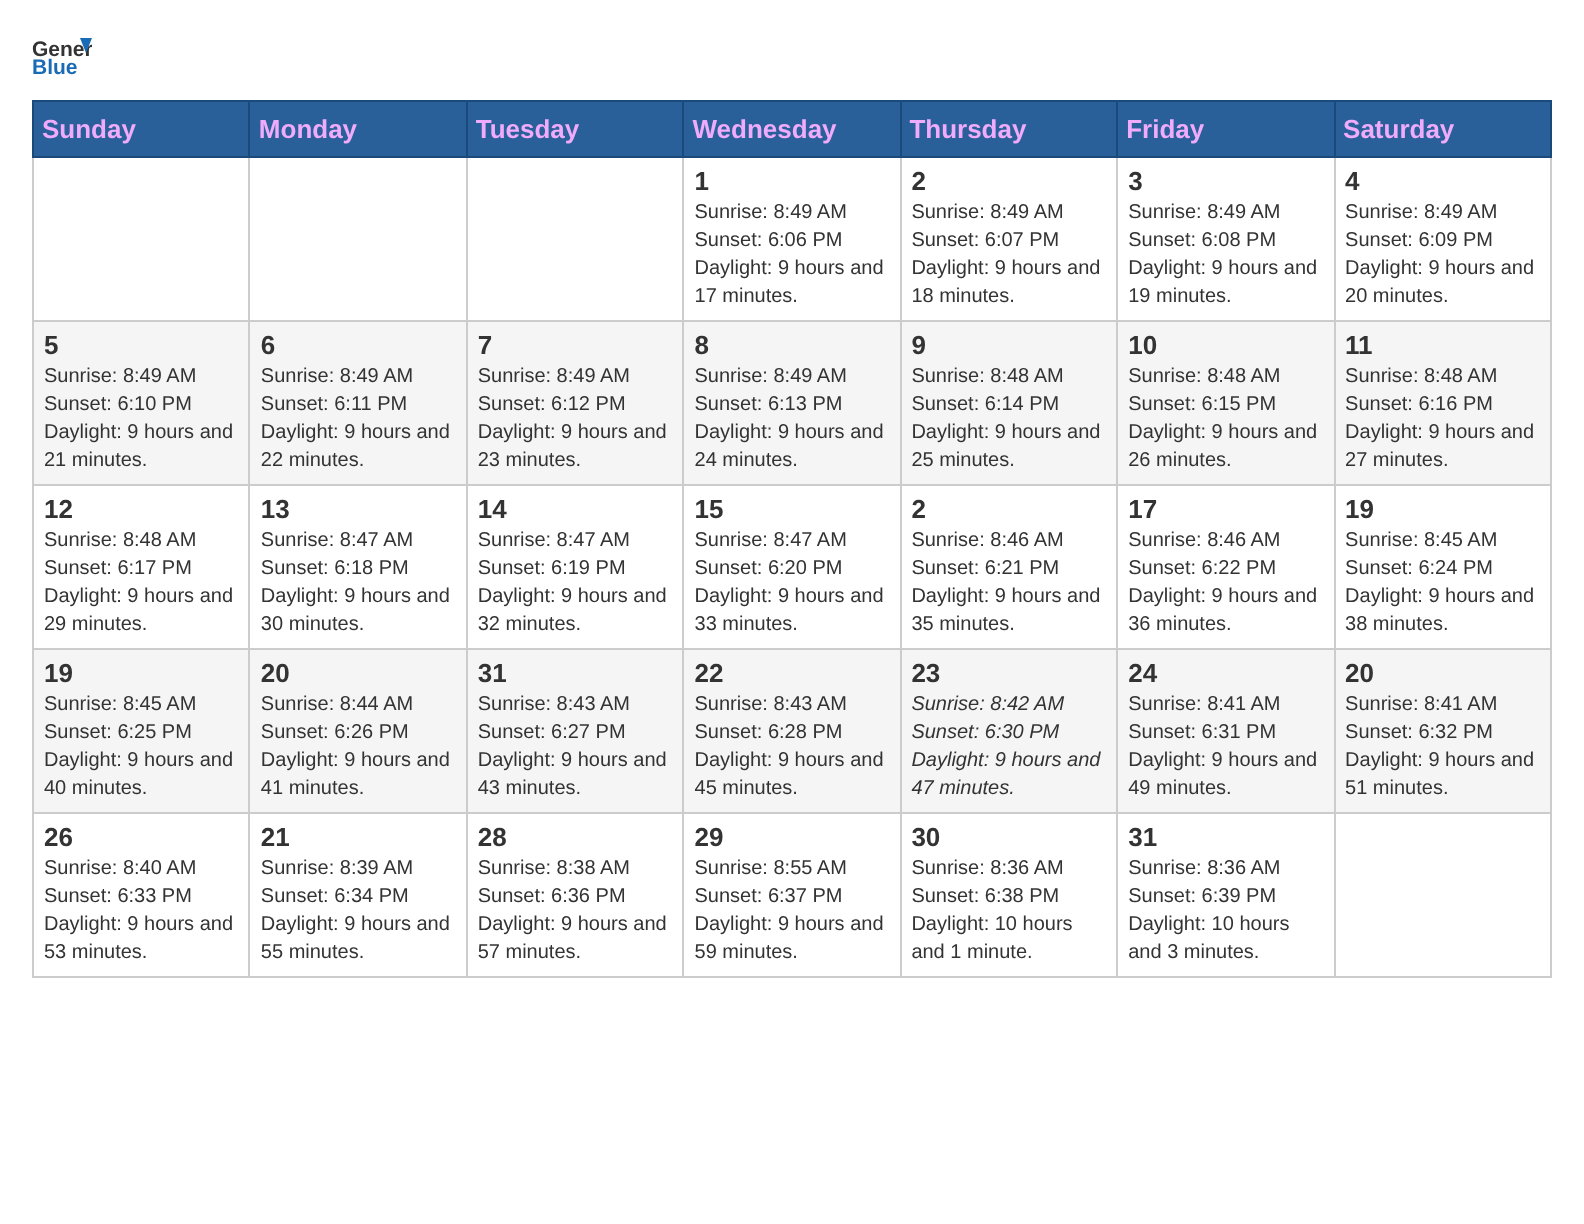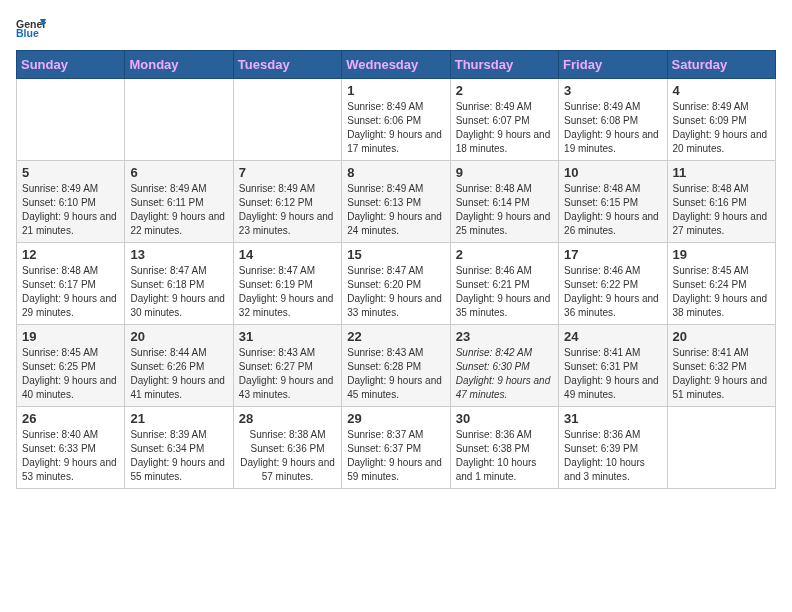--- a/index.html
+++ b/index.html
@@ -275,27 +275,27 @@
 Daylight: 9 hours and 53 minutes.</div>
         </td>
         <td>
           <div class="day-number">21</div>
           <div class="day-info" style="white-space: pre-line;">Sunrise: 8:39 AM
 Sunset: 6:34 PM
 Daylight: 9 hours and 55 minutes.</div>
         </td>
         <td>
           <div class="day-number">28</div>
-          <div class="day-info" style="white-space: pre-line; text-align: center;">Sunrise: 8:38 AM
+          <div class="day-info" style="white-space: pre-line;">Sunrise: 8:38 AM
 Sunset: 6:36 PM
 Daylight: 9 hours and 57 minutes.</div>
         </td>
         <td>
           <div class="day-number">29</div>
-          <div class="day-info" style="white-space: pre-line;">Sunrise: 8:37 AM
+          <div class="day-info" style="white-space: pre-line;">Sunrise: 8:55 AM
 Sunset: 6:37 PM
 Daylight: 9 hours and 59 minutes.</div>
         </td>
         <td>
           <div class="day-number">30</div>
           <div class="day-info" style="white-space: pre-line;">Sunrise: 8:36 AM
 Sunset: 6:38 PM
 Daylight: 10 hours and 1 minute.</div>
         </td>
         <td>

